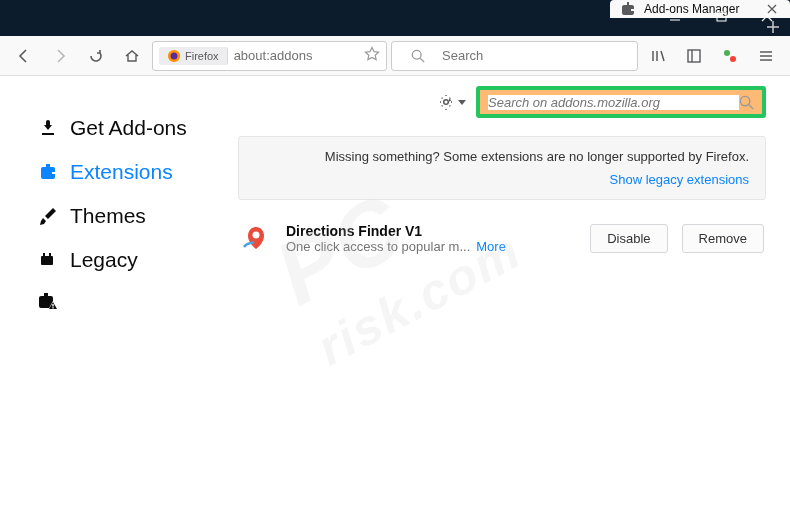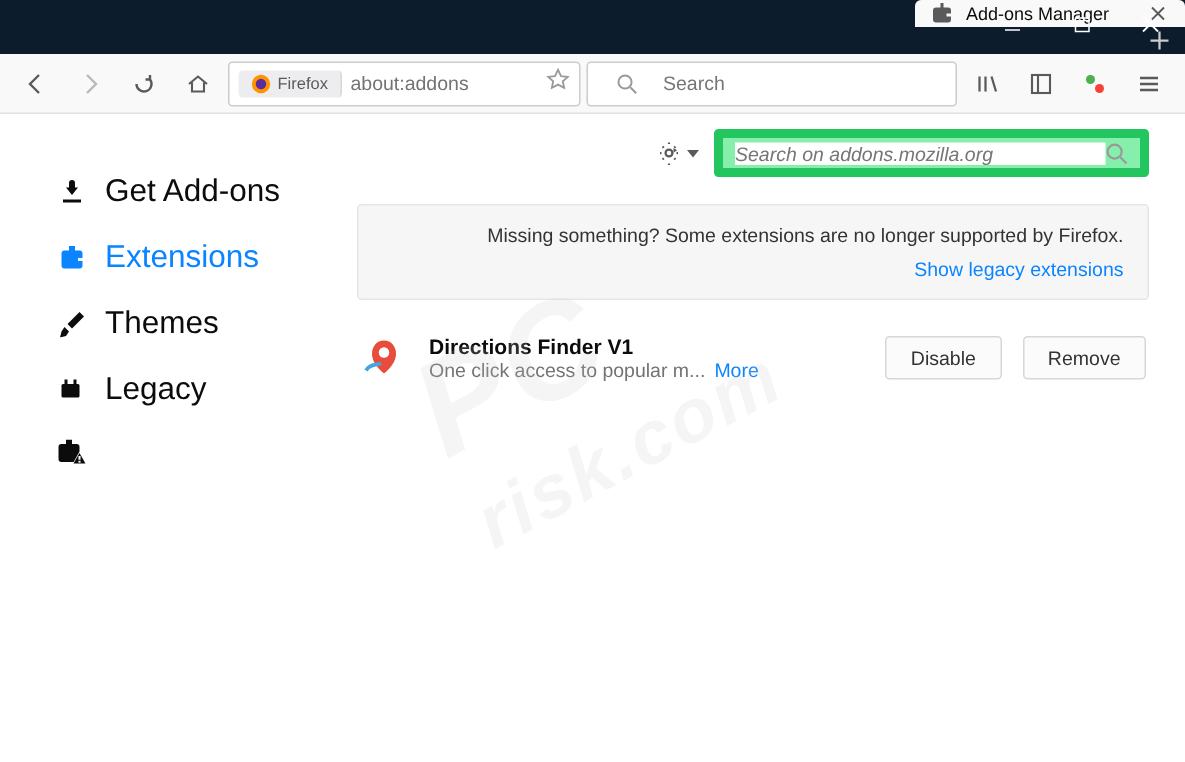--- a/index.html
+++ b/index.html
@@ -30,21 +30,21 @@
 
 .content { display: flex; height: calc(100% - 108px); }
 .sidebar { width: 238px; padding: 30px 0 0 38px; }
 .sbitem { display: flex; align-items: center; gap: 12px; padding: 10px 0; font-size: 21px; color: #0c0c0d; cursor: pointer; }
 .sbitem.active { color: #0a84ff; }
 .sbicon { width: 20px; height: 20px; display: flex; align-items: center; justify-content: center; }
 
 .main { flex: 1; padding: 10px 24px 0 0; }
 .mainhdr { display: flex; justify-content: flex-end; align-items: center; gap: 10px; margin-bottom: 18px; }
 .gearbtn { width: 28px; height: 28px; display: flex; align-items: center; justify-content: center; }
-.addonsearch { width: 290px; height: 32px; border: 6px solid #22c55e; border-radius: 3px; display: flex; align-items: center; padding: 0 8px; background: #86efac; }
+.addonsearch { width: 290px; height: 32px; border: 4px solid #22c55e; border-radius: 3px; display: flex; align-items: center; padding: 0 8px; background: #fdba74; }
 .addonsearch input { border: none; outline: none; flex: 1; font-size: 13px; color: #999; font-style: italic; }
 
 .notice { background: #f6f6f7; border: 1px solid #e6e6e7; border-radius: 3px; padding: 12px 16px; text-align: right; font-size: 13px; color: #333; margin-bottom: 18px; }
 .notice a { color: #0a84ff; text-decoration: none; display: block; margin-top: 8px; }
 
 .addonrow { display: flex; align-items: center; gap: 14px; padding: 4px 2px; }
 .addonicon { width: 32px; height: 32px; background: #fff; border-radius: 3px; display:flex; align-items:center; justify-content:center; }
 .addoninfo { flex: 1; overflow: hidden; }
 .addonname { font-weight: 600; font-size: 14px; color: #0c0c0d; }
 .addondesc { font-size: 13px; color: #737373; white-space: nowrap; overflow: hidden; text-overflow: ellipsis; }

